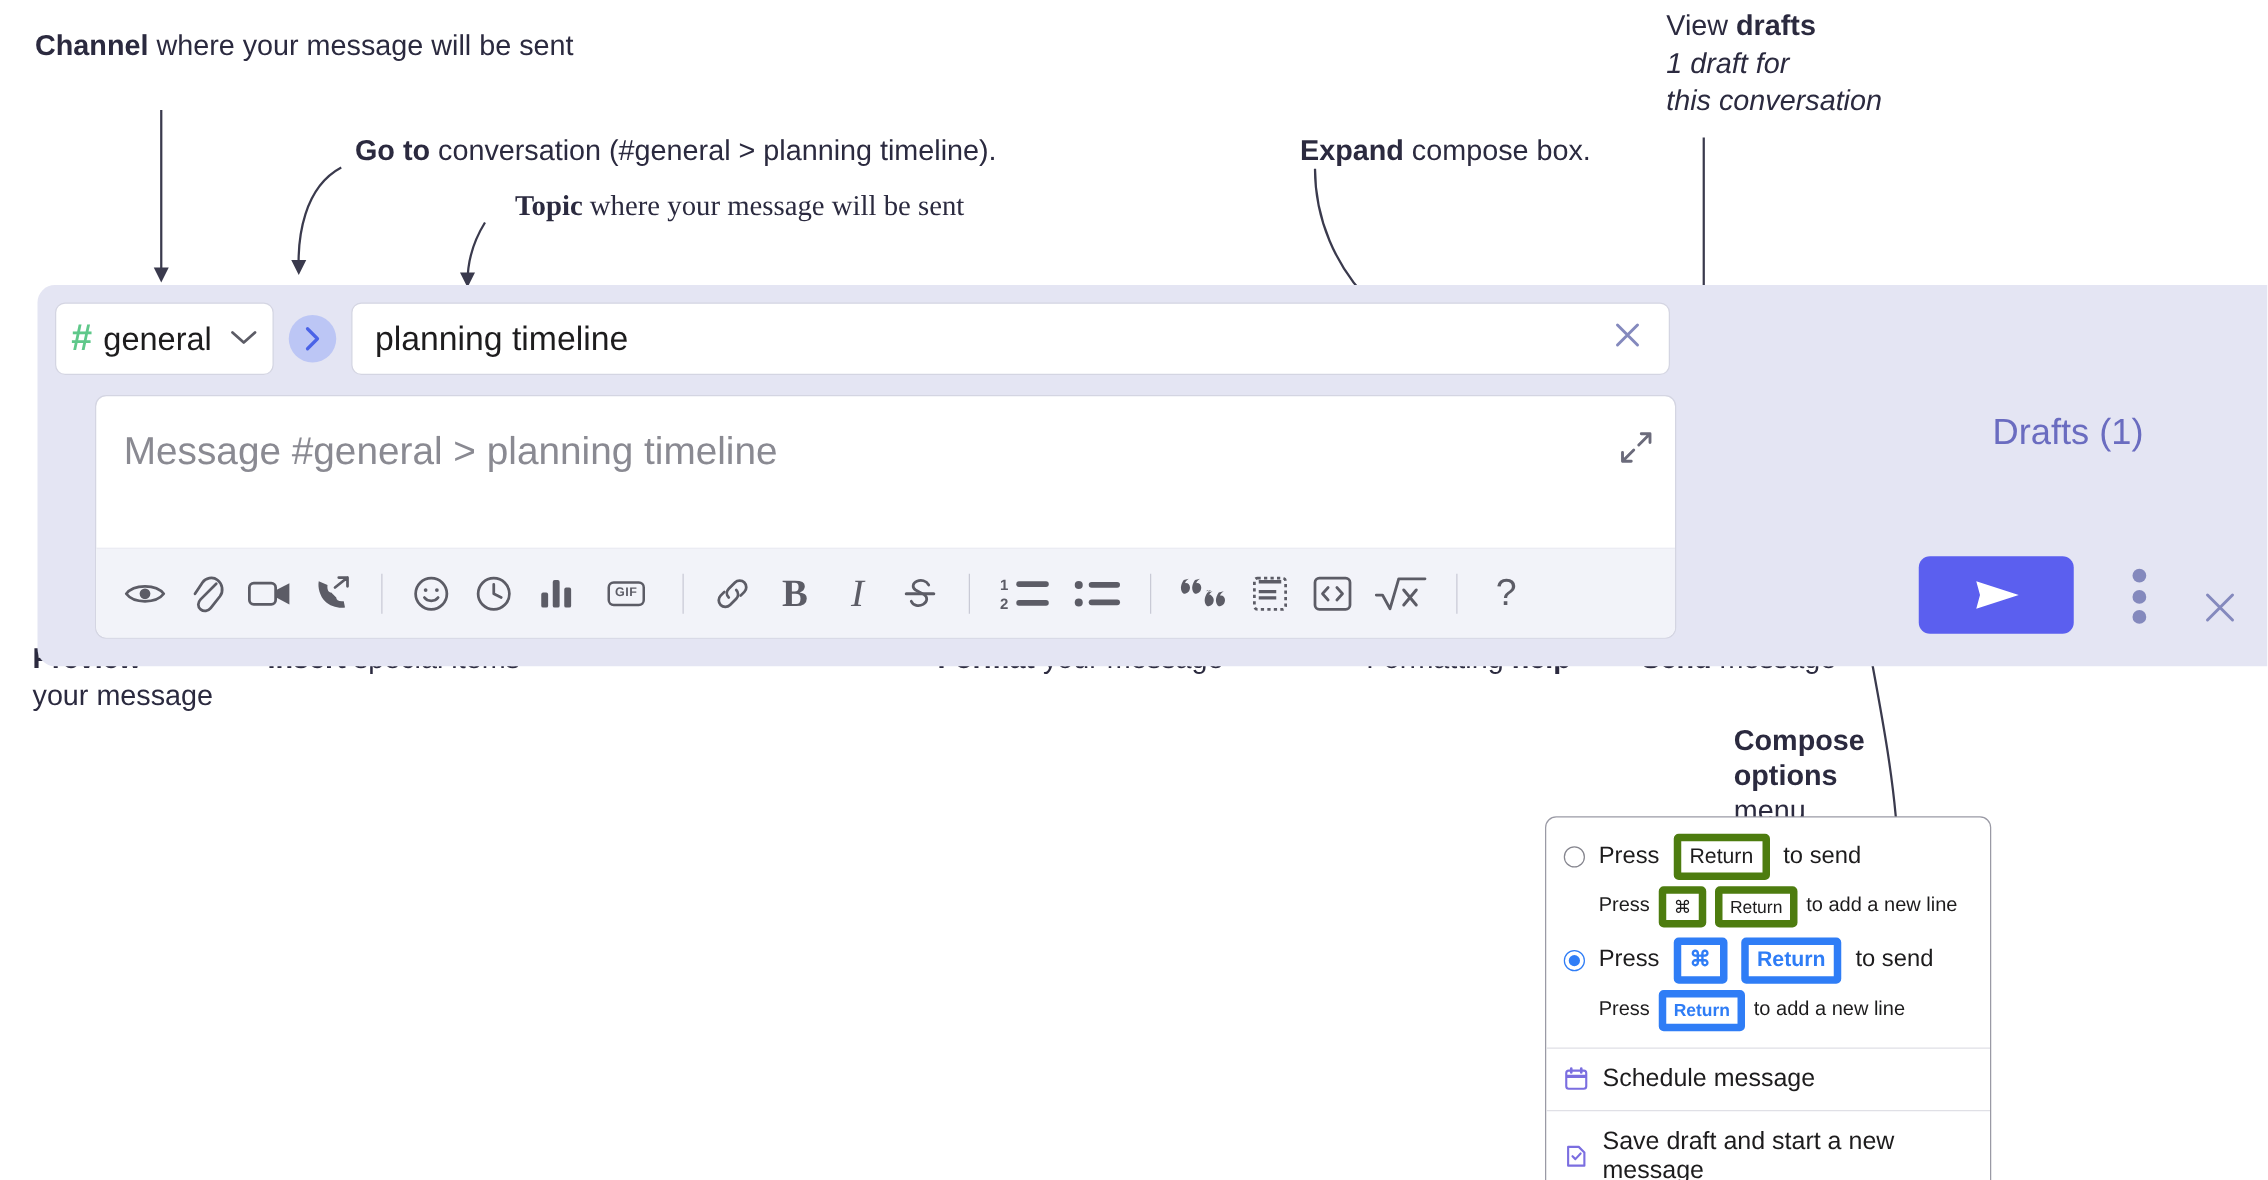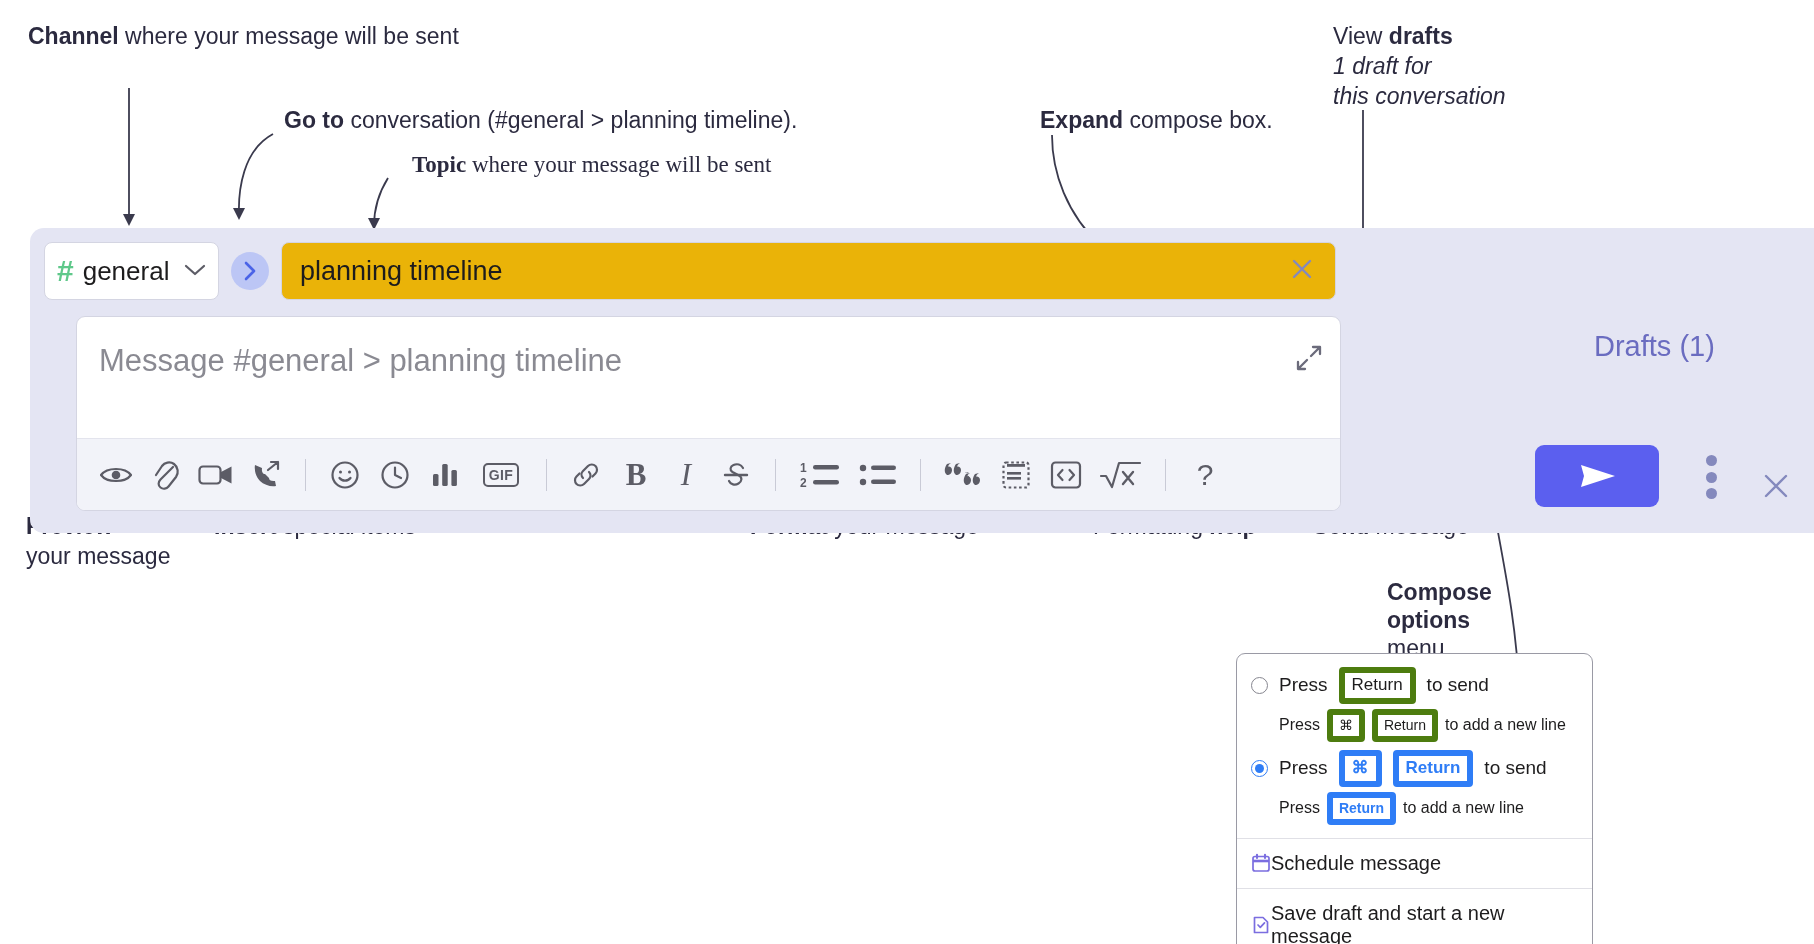--- a/index.html
+++ b/index.html
@@ -50,21 +50,21 @@
   #goto-btn {
     width:38px; height:38px; border-radius:50%;
     background:#bcc6f5;
     display:flex; align-items:center; justify-content:center;
     margin:0 12px;
     cursor:pointer;
     color:#4a63e7; font-size:22px; font-weight:bold;
   }
   #topic-field {
     width:1055px; height:58px;
-    background:#eab308; border:1px solid #d4d5e2;
+    background:#ffffff; border:1px solid #d4d5e2;
     border-radius:8px;
     display:flex; align-items:center;
     padding:0 12px 0 18px;
   }
   #topic-value { font-size:27px; color:#1d1c1d; flex:1; }
   #topic-clear { color:#8489bd; font-size:30px; cursor:pointer; line-height:1; padding:0 6px; }
 
   #message-box {
     position:absolute; left:46px; top:88px;
     width:1265px; height:195px;
@@ -94,21 +94,21 @@
   .tb-icon {
     width:46px; height:46px;
     display:flex; align-items:center; justify-content:center;
     color:#5c5c66; cursor:pointer;
     border-radius:5px;
   }
   .tb-sep { width:1px; height:32px; background:#c9cad6; margin:0 12px; }
 
   .gifbox {
     border:2.5px solid #5c5c66; border-radius:5px;
-    font-size:14px; font-weight:bold; letter-spacing:0.4px;
+    font-size:10px; font-weight:bold; letter-spacing:0.4px;
     padding:3px 4px; line-height:1; color:#5c5c66;
   }
   .boldglyph { font-size:31px; font-weight:bold; font-family:"Liberation Serif",serif; }
   .italglyph { font-size:31px; font-style:italic; font-family:"Liberation Serif",serif; }
   .qmark { font-size:30px; color:#5c5c66; }
 
   #send-button {
     position:absolute; left:1535px; top:445px;
     width:124px; height:62px;
     background:#5b5fef; border-radius:9px;
@@ -157,21 +157,21 @@
   .key {
     border:6px solid #4d7c0f; border-radius:4px;
     padding:1px 7px; font-size:17px; line-height:1.35;
     background:#fff; display:inline-block;
   }
   .key.sm { font-size:14px; padding:1px 6px; }
   .key.blue { border-color:#2f7df6; color:#2f7df6; font-weight:bold; }
   .key.blue.sm { font-weight:bold; }
   .menu-div { height:1px; background:#e0e0e6; }
   .menu-item {
-    display:flex; align-items:center; gap:0;
+    display:flex; align-items:center; gap:11px;
     padding:7px 14px; cursor:pointer; font-size:20px;
   }
   .menu-item .mi-icon { color:#7b6ee0; display:flex; flex:none; }
 
   
   #connectors { position:absolute; left:0; top:0; width:1814px; height:944px; pointer-events:none; }
 </style>
 </head>
 <body>
 
@@ -224,21 +224,21 @@
 </div>
 
 <div class="anno" style="left:412px; top:150px;font-family:Liberation Serif, serif;">
   <b>Topic</b><span> where your message will be sent</span>
 </div>
 
 <div class="anno" style="left:1040px; top:106px;">
   <b>Expand</b><span> compose box.</span>
 </div>
 
-<div class="anno" style="left:1333px; top:22px;">
+<div class="anno" style="left:1333px; top:6px;">
   <div><span>View </span><b>drafts</b></div>
   <div><i>1 draft for</i></div>
   <div><i>this conversation</i></div>
 </div>
 
 <div class="anno" style="left:26px; top:512px;">
   <div><b>Preview</b></div>
   <div>your message</div>
 </div>
 

